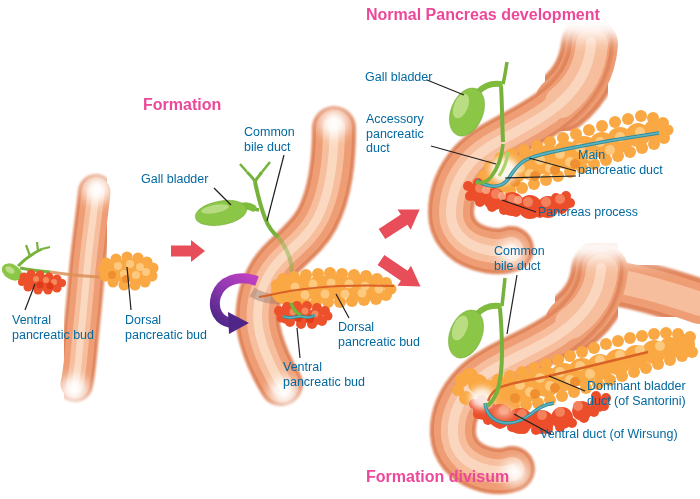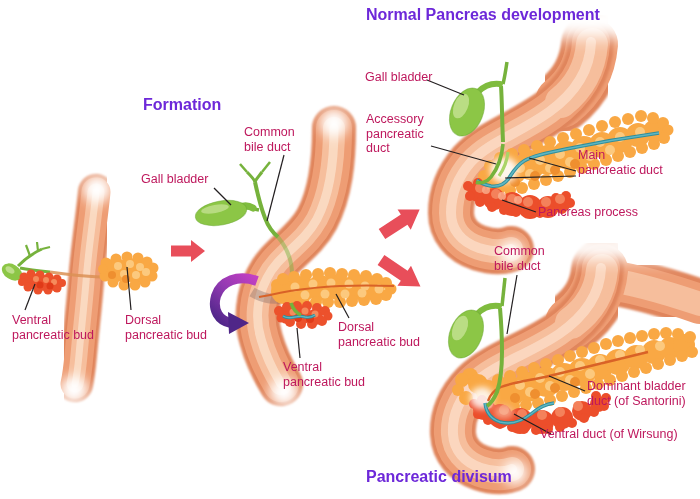--- a/index.html
+++ b/index.html
@@ -1,20 +1,20 @@
 <!DOCTYPE html>
 <html><head>
 <meta charset="utf-8">
 <style>
   html,body{margin:0;padding:0}
   body{width:700px;height:499px;background:#ffffff;position:relative;overflow:hidden;
        font-family:"Liberation Sans",sans-serif;color:#231F20}
   svg.canvas{position:absolute;left:0;top:0}
-  .lbl{position:absolute;font-size:12.5px;line-height:1.16;white-space:pre-line;color:#be185d}
-  .ttl{position:absolute;font-size:16px;font-weight:bold;white-space:nowrap;color:#6d28d9}
+  .lbl{position:absolute;font-size:12.5px;line-height:1.16;white-space:pre-line;color:#0369a1}
+  .ttl{position:absolute;font-size:16px;font-weight:bold;white-space:nowrap;color:#ec4899}
   .credit{position:absolute;font-size:11.5px;color:#333333}
 </style>
 </head>
 <body>
 
 <svg class="canvas" width="700" height="499" viewBox="0 0 700 499">
   <defs>
     <filter id="b1" x="-50%" y="-50%" width="200%" height="200%">
         <feGaussianBlur stdDeviation="1.1"></feGaussianBlur>
       </filter>
@@ -492,21 +492,21 @@
     <g stroke="#231F20" stroke-width="1.2">
       <line x1="517" y1="275" x2="507" y2="334"></line>
       <line x1="585" y1="391" x2="549" y2="376"></line>
       <line x1="551" y1="434" x2="514" y2="414"></line>
     </g>
   </g>
 </svg>
 
 <div class="ttl" style="left:143px;top:96px">Formation</div>
 <div class="ttl" style="left:366px;top:6px">Normal Pancreas development</div>
-<div class="ttl" style="left:366px;top:468px">Pancreatic divisum</div>
+<div class="ttl" style="left:366px;top:468px">Formation divisum</div>
 
 <div class="lbl" style="left:12px;top:313px">Ventral
 pancreatic bud</div>
 <div class="lbl" style="left:125px;top:313px">Dorsal
 pancreatic bud</div>
 
 <div class="lbl" style="left:141px;top:172px">Gall bladder</div>
 <div class="lbl" style="left:244px;top:125px">Common
 bile duct</div>
 <div class="lbl" style="left:338px;top:320px">Dorsal

